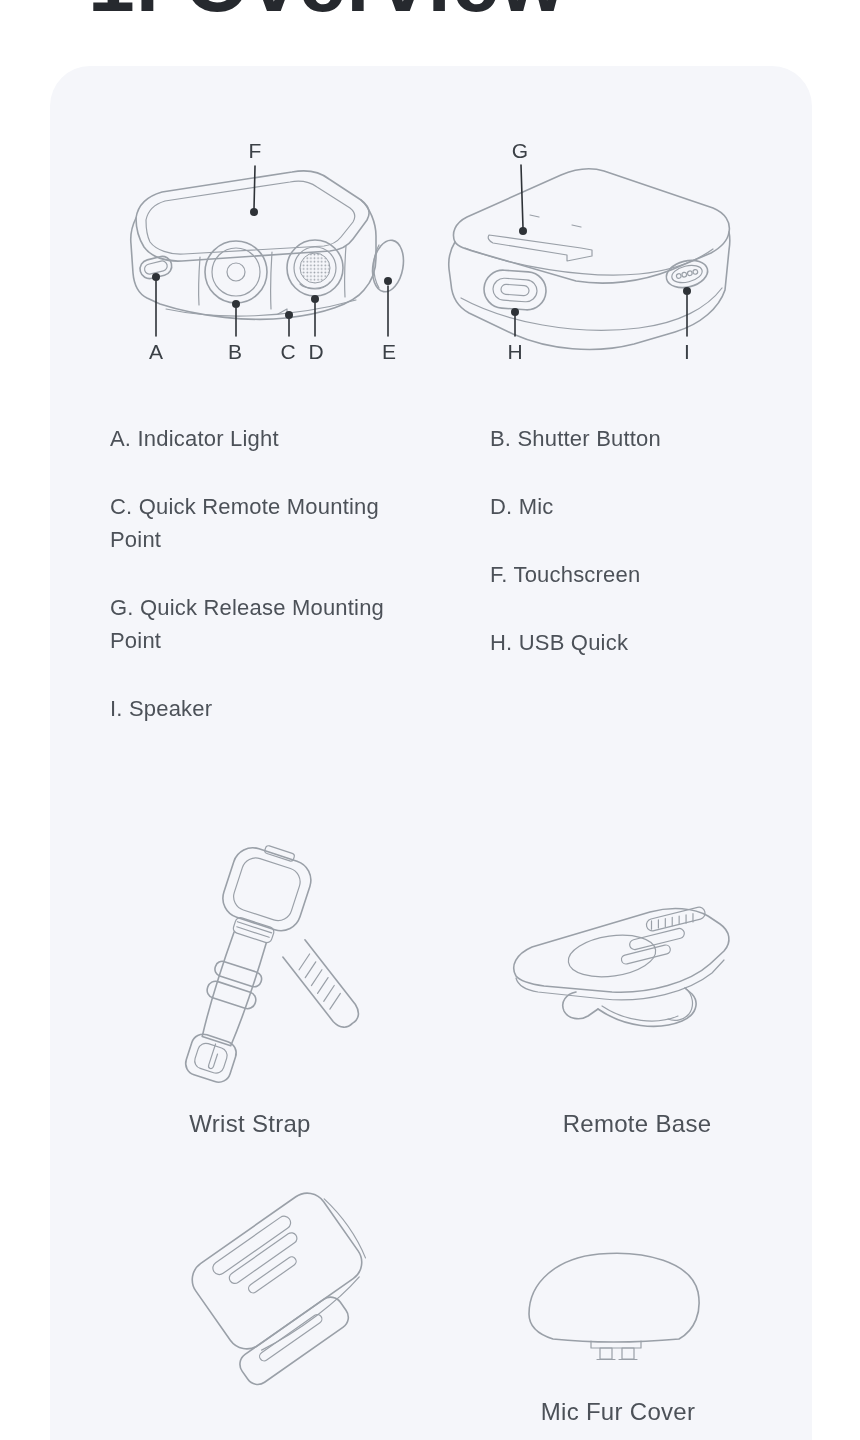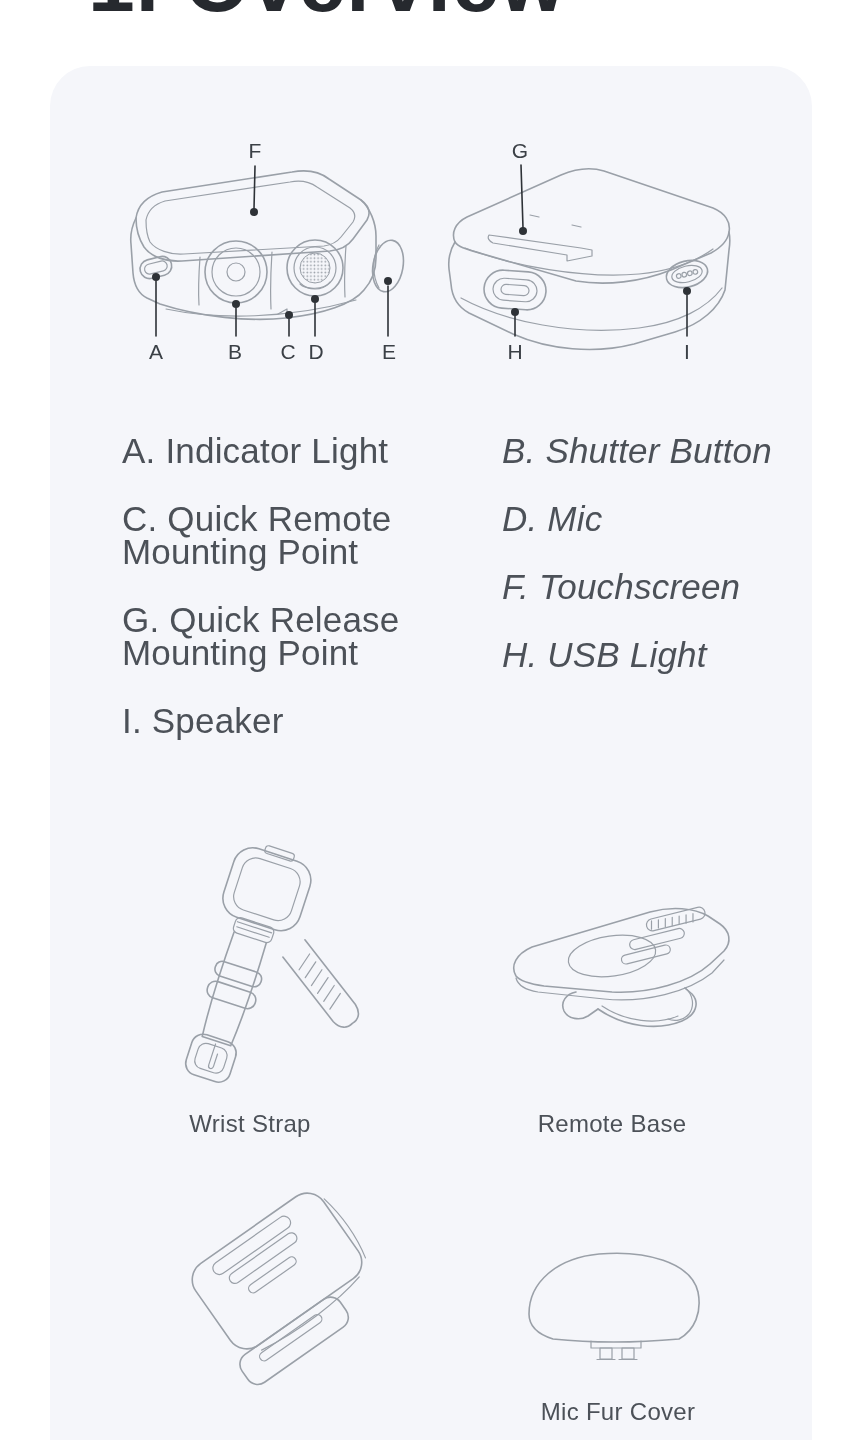--- a/index.html
+++ b/index.html
@@ -15,32 +15,32 @@
     background:#f5f6fa;border-radius:40px;
   }
   .fig{position:absolute;}
   .fig-front{left:58px;top:72px;}
   .fig-back{left:393px;top:72px;}
   .fig-wrist{left:110px;top:775px;}
   .fig-base{left:450px;top:814px;}
   .fig-clip{left:105px;top:1117px;}
   .fig-fur{left:445px;top:1164px;}
   .parts-col{
-    position:absolute;list-style:none;margin:12px;padding:0;width:310px;
-    font-size:35px;line-height:33px;color:#4c5158;letter-spacing:0.2px;
+    position:absolute;list-style:none;margin:0;padding:0;width:310px;
+    font-size:22px;line-height:33px;color:#4c5158;letter-spacing:0.2px;
   }
   .parts-left{left:60px;top:356px;width:290px;}
-  .parts-right{left:440px;top:356px;font-style:italic;}
+  .parts-right{left:440px;top:356px;}
   .parts-col li{margin:0 0 35px 0;}
   .caption{
     position:absolute;width:300px;text-align:center;
     font-size:24px;line-height:36px;color:#4c5158;letter-spacing:0.3px;
   }
   .cap-1{left:50px;top:1040px;}
-  .cap-2{left:412px;top:1040px;}
+  .cap-2{left:437px;top:1040px;}
   .cap-3{left:50px;top:1392px;}
   .cap-4{left:418px;top:1328px;}
   svg .art{stroke:#9aa0a8;fill:none;stroke-width:1.6;stroke-linecap:round;stroke-linejoin:round;}
   svg .art-thin{stroke:#9aa0a8;fill:none;stroke-width:1.2;stroke-linecap:round;stroke-linejoin:round;}
   svg .leader{stroke:#2e3237;fill:none;stroke-width:1.6;stroke-linecap:round;}
   svg .dot{fill:#2e3237;stroke:none;}
   svg .callout{fill:#3b4046;font-size:21px;font-family:"Liberation Sans",sans-serif;text-anchor:middle;}
 </style>
 </head>
 <body>
@@ -147,21 +147,21 @@
     <ul class="parts-col parts-left">
       <li>A. Indicator Light</li>
       <li>C. Quick Remote Mounting Point</li>
       <li>G. Quick Release Mounting Point</li>
       <li>I. Speaker</li>
     </ul>
     <ul class="parts-col parts-right">
       <li>B. Shutter Button</li>
       <li>D. Mic</li>
       <li>F. Touchscreen</li>
-      <li>H. USB Light</li>
+      <li>H. USB Quick</li>
     </ul>
 
     <svg class="fig fig-wrist" width="240" height="260" viewBox="0 0 240 260">
       <g transform="translate(118,14) rotate(18)">
         <rect class="art-thin" x="-14" y="-6" width="30" height="8" rx="3"></rect>
         <rect class="art" x="-40" y="0" width="80" height="72" rx="20"></rect>
         <rect class="art-thin" x="-30" y="9" width="60" height="54" rx="14"></rect>
         <rect class="art-thin" x="-20" y="71" width="40" height="16" rx="5"></rect>
         <path class="art-thin" d="M -18,76 L 18,76 M -17,81 L 17,81"></path>
         <path class="art" d="M -18,87 C -19,122 -19,162 -16,196 L 14,196 C 17,162 17,122 16,87"></path>

